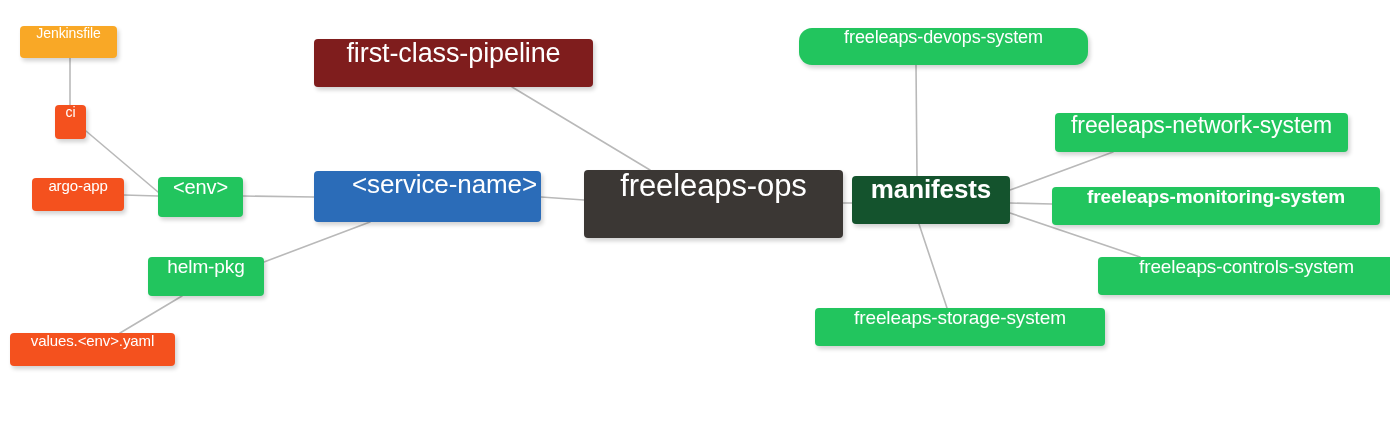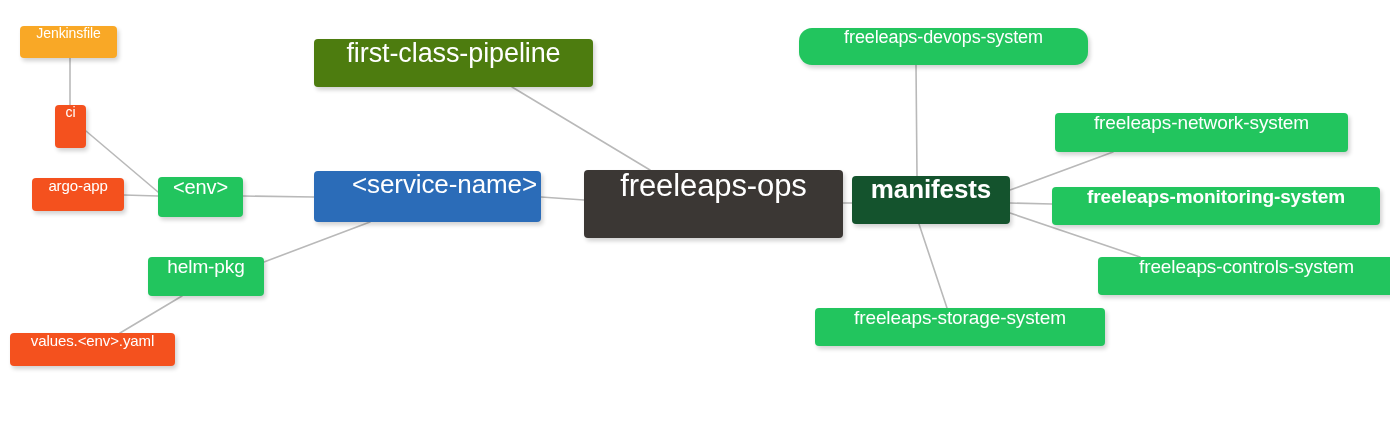--- a/index.html
+++ b/index.html
@@ -63,51 +63,51 @@
       <line x1="917" y1="176" x2="916" y2="65" stroke="#b9b9b9" stroke-width="1.6" stroke-linecap="round"></line>
       <line x1="1010" y1="190" x2="1113" y2="152" stroke="#b9b9b9" stroke-width="1.6" stroke-linecap="round"></line>
       <line x1="1010" y1="203" x2="1052" y2="204" stroke="#b9b9b9" stroke-width="1.6" stroke-linecap="round"></line>
       <line x1="1010" y1="213" x2="1140" y2="257" stroke="#b9b9b9" stroke-width="1.6" stroke-linecap="round"></line>
       <line x1="919" y1="224" x2="947" y2="308" stroke="#b9b9b9" stroke-width="1.6" stroke-linecap="round"></line>
     </svg>
   <div id="node-layer">
       <div class="node" style="left: 20px; top: 26px; width: 97px; height: 32px; background: rgb(249, 168, 38); font-size: 14px;">
         <span class="node-label">Jenkinsfile</span>
       </div>
-      <div class="node" style="left: 55px; top: 105px; width: 31px; height: 43px; background: rgb(244, 81, 30); font-size: 14px;">
+      <div class="node" style="left: 55px; top: 105px; width: 31px; height: 34px; background: rgb(244, 81, 30); font-size: 14px;">
         <span class="node-label">ci</span>
       </div>
       <div class="node" style="left: 32px; top: 178px; width: 92px; height: 33px; background: rgb(244, 81, 30); font-size: 15px;">
         <span class="node-label">argo-app</span>
       </div>
       <div class="node" style="left: 158px; top: 177px; width: 85px; height: 40px; background: rgb(34, 197, 94); font-size: 20px;">
         <span class="node-label">&lt;env&gt;</span>
       </div>
       <div class="node" style="left: 148px; top: 257px; width: 116px; height: 39px; background: rgb(34, 197, 94); font-size: 19px;">
         <span class="node-label">helm-pkg</span>
       </div>
       <div class="node" style="left: 10px; top: 333px; width: 165px; height: 33px; background: rgb(244, 81, 30); font-size: 15px;">
         <span class="node-label">values.&lt;env&gt;.yaml</span>
       </div>
       <div class="node" style="left: 314px; top: 171px; width: 227px; height: 51px; background: rgb(43, 108, 184); font-size: 26px; padding-left: 43px;">
         <span class="node-label">&lt;service-name&gt;</span>
       </div>
-      <div class="node" style="left: 314px; top: 39px; width: 279px; height: 48px; background: #4d7c0f; font-size: 27px;">
+      <div class="node" style="left: 314px; top: 39px; width: 279px; height: 48px; background: #7f1d1d; font-size: 27px;">
         <span class="node-label">first-class-pipeline</span>
       </div>
       <div class="node" style="left: 584px; top: 170px; width: 259px; height: 68px; background: rgb(59, 55, 52); font-size: 31px;">
         <span class="node-label">freeleaps-ops</span>
       </div>
       <div class="node" style="left: 852px; top: 176px; width: 158px; height: 48px; background: #14532d; font-size: 26px; font-weight: bold;">
         <span class="node-label">manifests</span>
       </div>
       <div class="node" style="left: 799px; top: 28px; width: 289px; height: 37px; background: rgb(34, 197, 94); font-size: 18px; border-radius: 13px;">
         <span class="node-label">freeleaps-devops-system</span>
       </div>
-      <div class="node" style="left: 1055px; top: 113px; width: 293px; height: 39px; background: rgb(34, 197, 94); font-size: 19px;">
+      <div class="node" style="left: 1055px; top: 113px; width: 293px; height: 39px; background: rgb(34, 197, 94); font-size: 23px;">
         <span class="node-label">freeleaps-network-system</span>
       </div>
       <div class="node" style="left: 1052px; top: 187px; width: 328px; height: 38px; background: rgb(34, 197, 94); font-size: 19px; font-weight: bold;">
         <span class="node-label">freeleaps-monitoring-system</span>
       </div>
       <div class="node" style="left: 1058px; top: 257px; width: 297px; height: 38px; background: rgb(34, 197, 94); font-size: 19px; margin-left: 40px;">
         <span class="node-label">freeleaps-controls-system</span>
       </div>
       <div class="node" style="left: 815px; top: 308px; width: 290px; height: 38px; background: rgb(34, 197, 94); font-size: 19px;">
         <span class="node-label">freeleaps-storage-system</span>

